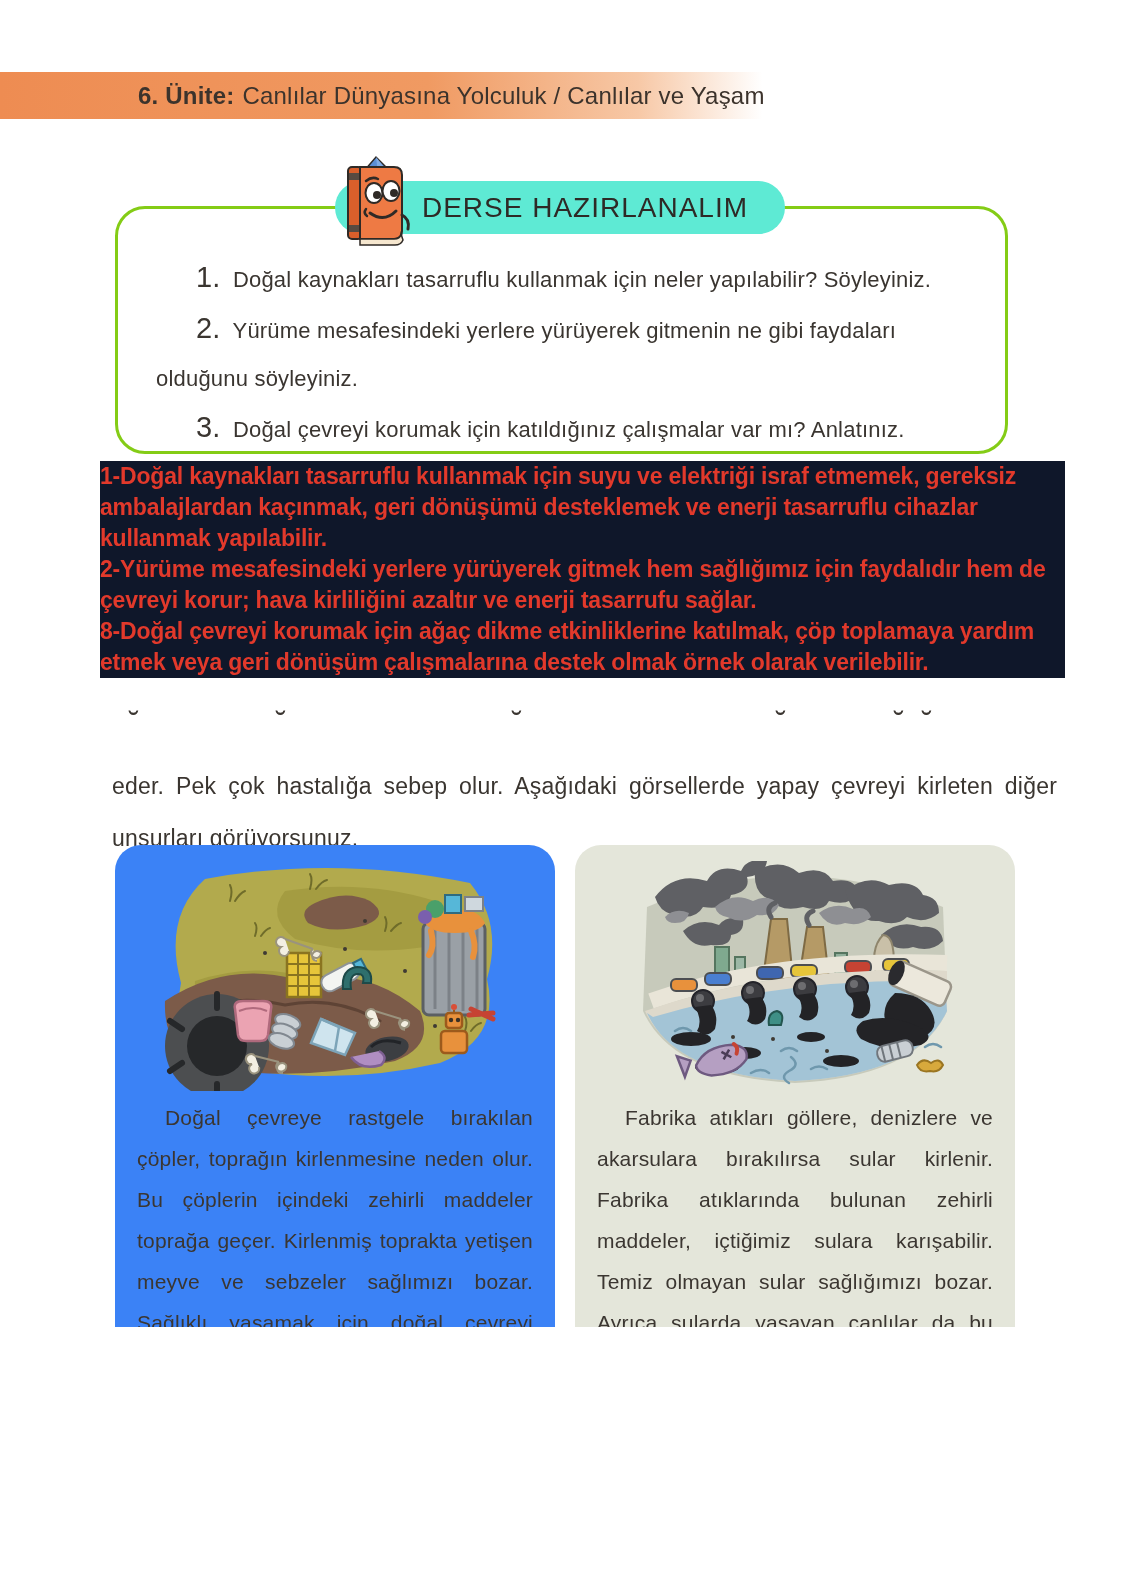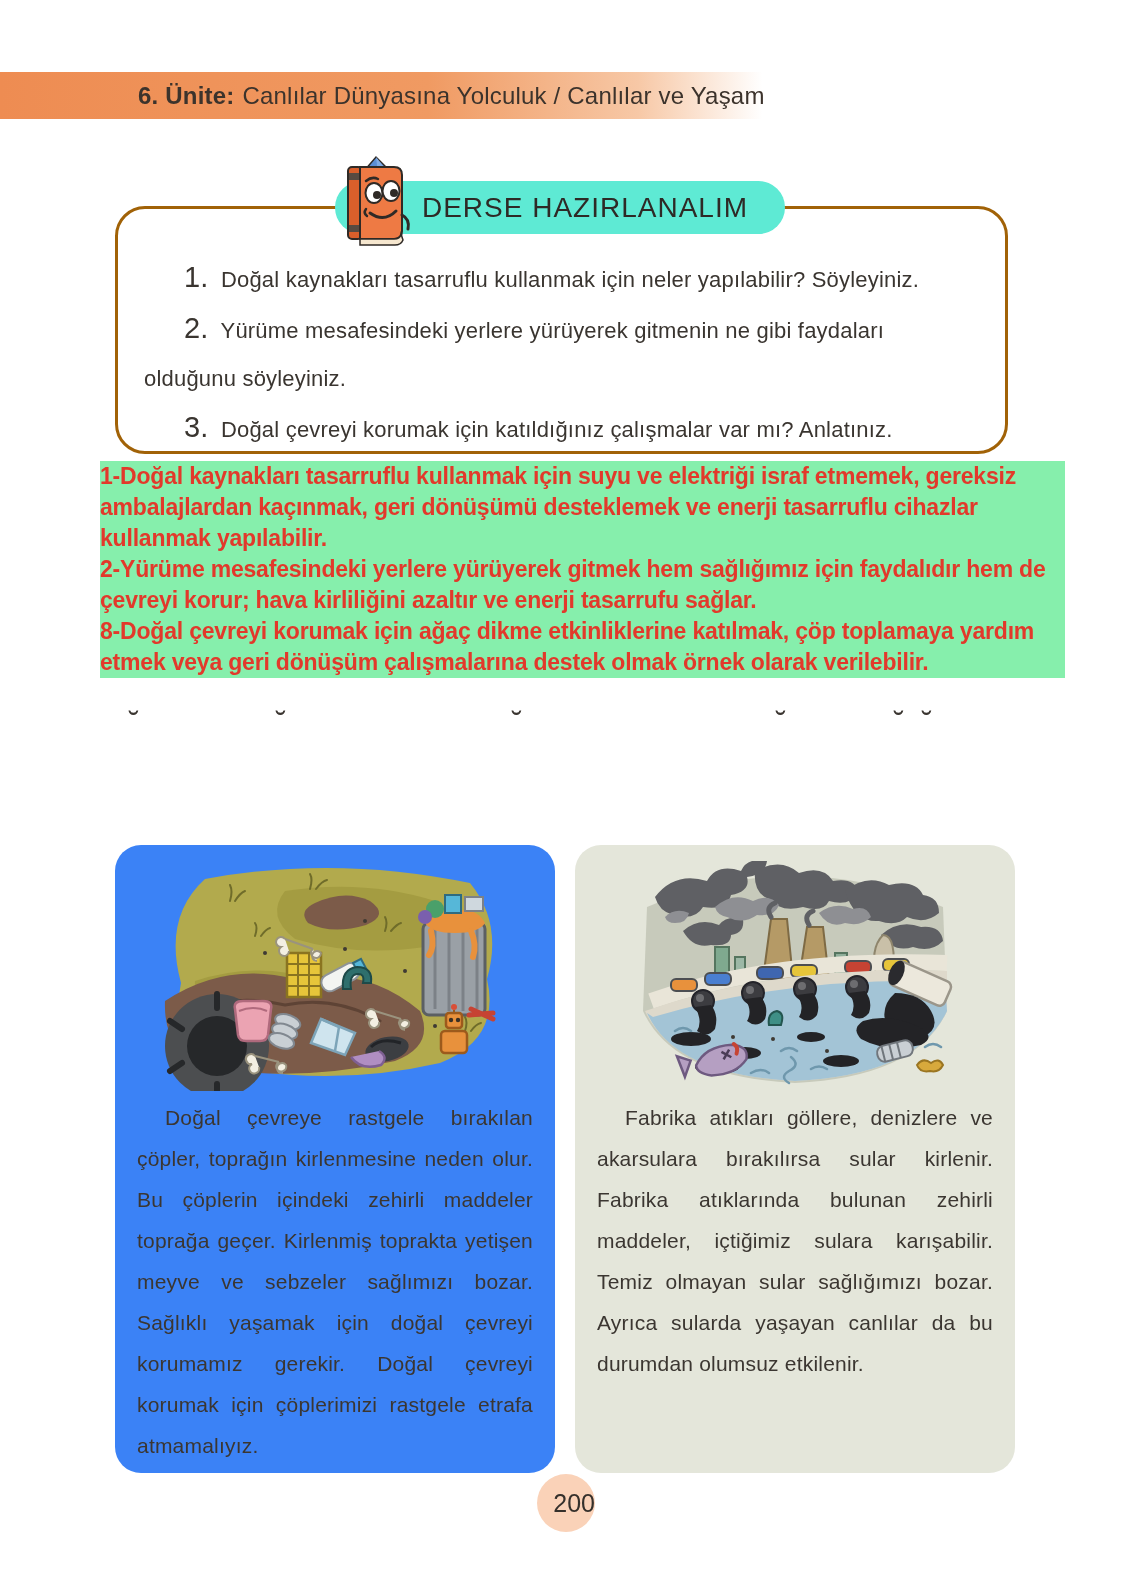--- a/index.html
+++ b/index.html
@@ -1,45 +1,46 @@
 <!DOCTYPE html>
 <html><head>
 <meta charset="utf-8">
 <style>
   html,body{margin:0;padding:0;background:#ffffff;}
   .page{
-    position:relative;width:1133px;height:1587px;background:#ffffff;overflow:hidden;
+    position:relative;width:1133px;height:1327px;background:#ffffff;overflow:hidden;
     font-family:"Liberation Sans",sans-serif;color:#3a3530;border-radius:18px;
   }
   
   .header-bar{
     position:absolute;left:0;top:72px;width:778px;height:47px;
     background:linear-gradient(90deg,#ee8c52 0%,#f09a62 55%,#f7c8a6 82%,rgba(255,255,255,0) 98%);
     display:flex;align-items:center;
   }
   .header-bar .txt{padding-left:138px;font-size:24px;color:#3c332c;letter-spacing:.2px;white-space:nowrap;}
   .header-bar .lbl{font-weight:bold;margin-right:8px;}
   
   .prep-box{
     position:absolute;left:115px;top:206px;width:893px;height:248px;
-    border:3px solid #a16207;border-radius:30px;background:#ffffff;box-sizing:border-box;
+    border:3px solid #84cc16;border-radius:30px;background:#ffffff;box-sizing:border-box;
     padding-top:44px;
+    padding-left:12px;
   }
   .prep-pill{
     position:absolute;left:335px;top:181px;width:450px;height:53px;
     background:#5eead4;border-radius:27px;display:flex;align-items:center;justify-content:center;
     padding-left:50px;box-sizing:border-box;
   }
   .prep-pill .title{font-size:28px;color:#2e2a26;letter-spacing:1px;white-space:nowrap;}
   .mascot{position:absolute;left:326px;top:153px;width:100px;height:100px;}
   .question{margin:0;padding:0 26px;font-size:22px;line-height:48px;color:#3a3530;text-indent:40px;letter-spacing:.2px;}
   .question .qnum{font-size:29px;font-weight:500;margin-right:6px;}
   
   .answers{
-    position:absolute;left:100px;top:461px;width:965px;background:#86efac;
+    position:absolute;left:100px;top:461px;width:965px;background:#0f172a;
     color:#e2392b;font-weight:bold;font-size:23px;line-height:31px;letter-spacing:-.2px;
   }
   .answers p{margin:0;}
   
   .clipped-line{position:absolute;top:714px;left:0;width:1133px;height:16px;}
   .clipped-line span{position:absolute;top:0;font-size:30px;color:#3a3530;line-height:16px;}
   
   .body-par{
     position:absolute;left:112px;top:737px;width:945px;
     font-size:23px;line-height:52px;text-align:justify;color:#3a3530;letter-spacing:.2px;
@@ -116,20 +117,21 @@
 
   <div class="clipped-line">
     <span style="left:129px">˘</span>
     <span style="left:276px">˘</span>
     <span style="left:512px">˘</span>
     <span style="left:776px">˘</span>
     <span style="left:894px">˘</span>
     <span style="left:922px">˘</span>
   </div>
 
+  <p class="body-par">eder. Pek çok hastalığa sebep olur. Aşağıdaki görsellerde yapay çevreyi kirleten diğer unsurları görüyorsunuz.</p>
 
   <div class="panel left">
     <svg class="illo" width="400" height="230" viewBox="0 0 400 230">
       <path d="M70 18 Q200 -6 335 22 Q368 62 352 118 Q366 178 305 202 Q200 226 95 206 Q32 188 46 122 Q28 56 70 18 Z" fill="#b2aa4d"></path>
       <path d="M150 30 Q230 18 300 40 Q320 70 290 86 Q220 96 160 78 Q130 55 150 30 Z" fill="#a49c41"></path>
       <path d="M60 120 Q120 100 180 118 Q150 150 90 150 Q58 142 60 120 Z" fill="#a49c41"></path>
       <g stroke="#6f6c2a" stroke-width="2" fill="none" stroke-linecap="round">
         <path d="M95 40 q3 -10 0 -16 M100 40 q5 -8 10 -10"></path>
         <path d="M175 28 q3 -10 0 -15 M181 28 q6 -8 11 -9"></path>
         <path d="M320 100 q3 -10 0 -15 M326 100 q6 -8 11 -9"></path>

